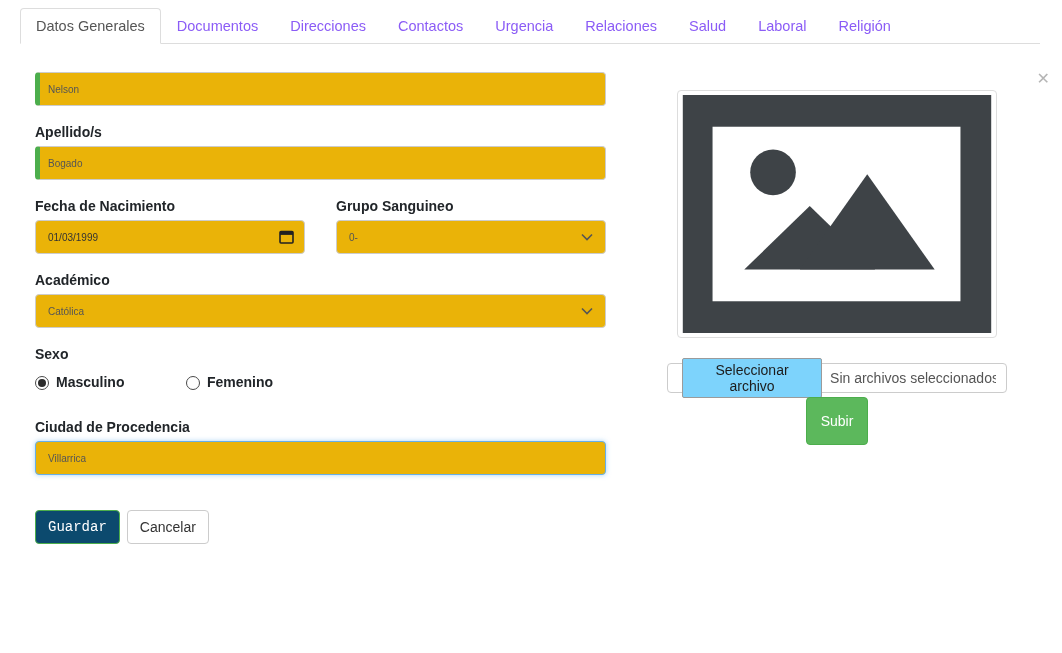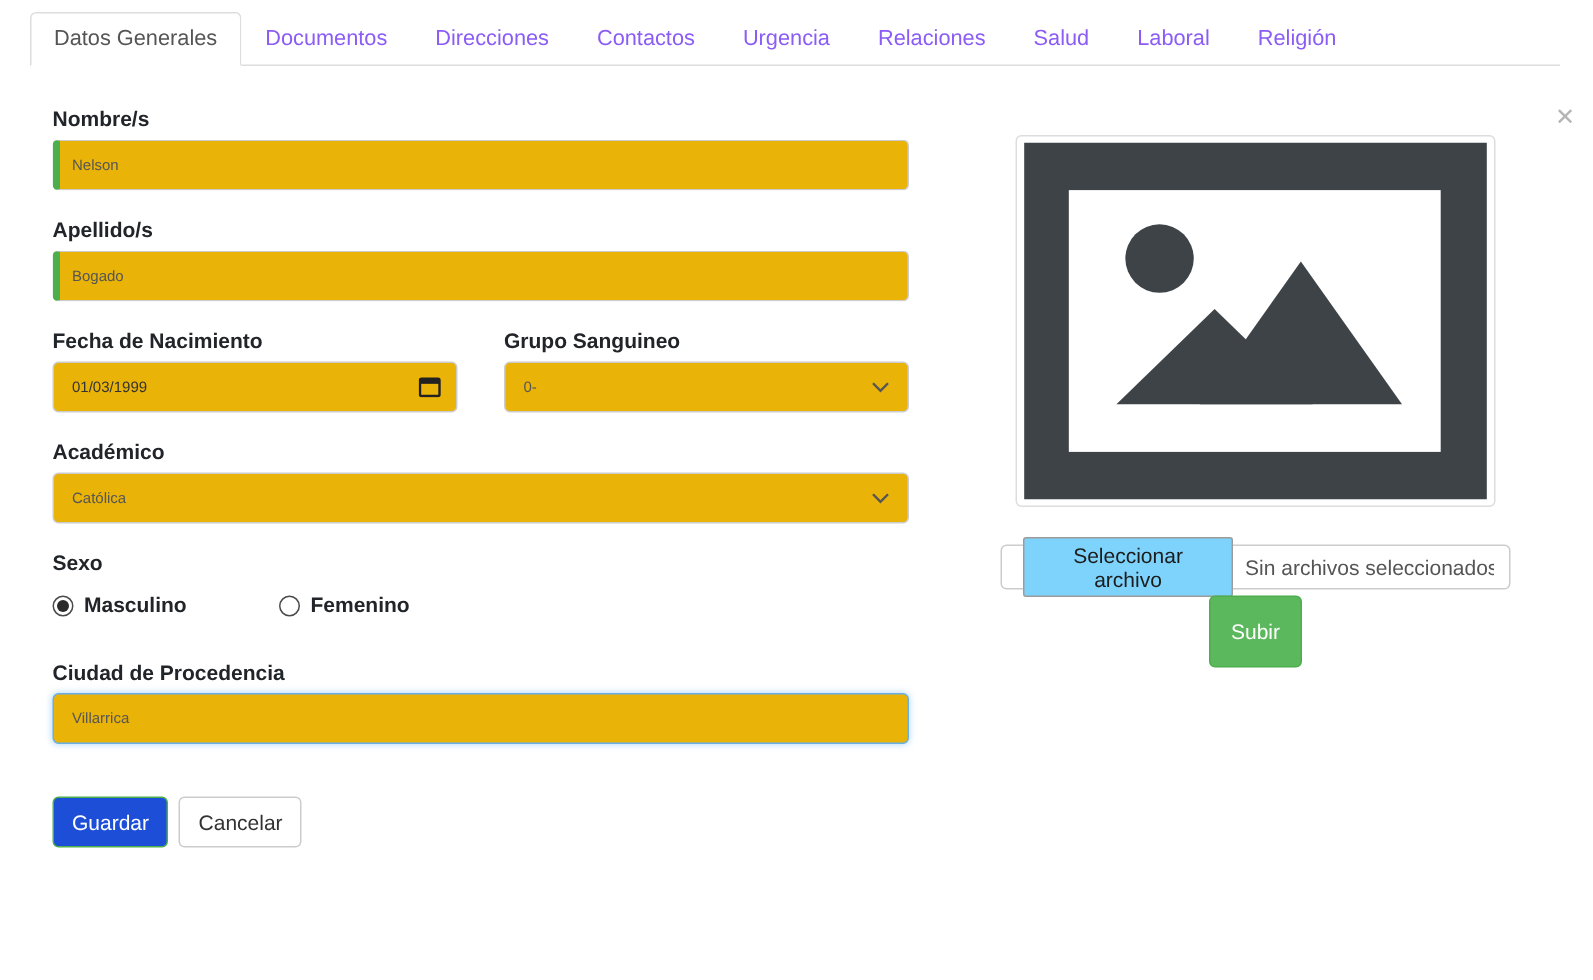--- a/index.html
+++ b/index.html
@@ -51,21 +51,21 @@
   .radio-item { display:flex; align-items:flex-end; width:151px; cursor:pointer; }
   .radio-circle { width:14px; height:14px; border:1px solid #4a4a4a;
                   border-radius:50%; flex:none; position:relative; background:#fff; }
   .radio-circle.checked::after { content:""; position:absolute; left:2px; top:2px;
                   width:8px; height:8px; border-radius:50%; background:#2b2b2b; }
   .radio-item span.rlabel { font-weight:bold; margin-left:7px; color:#212529; }
 
   .btn-row { margin-top:35px; display:flex; gap:7px; }
   .btn { font-size:14px; border-radius:4px; padding:6px 12px; height:34px;
          cursor:pointer; font-family:"Liberation Sans","DejaVu Sans",sans-serif; }
-  .btn-green { background:#1d4ed8; border:1px solid #4cae4c; color:#fff; }
+  .btn-green { background:#0c4a6e; border:1px solid #4cae4c; color:#fff;font-family:Liberation Mono, monospace; }
   .btn-white { background:#fff; border:1px solid #ccc; color:#333; }
 
   
   .close-x { position:absolute; top:27px; right:12px; color:#b5b5b5;
              font-weight:bold; font-size:16px; line-height:16px; cursor:pointer; }
   .photo-card { width:320px; margin:18px auto 0 auto; background:#fff;
                 border:1px solid #ddd; border-radius:4px; padding:4px; }
   .photo-card svg { display:block; }
   .file-box { margin-top:25px; height:30px; border:1px solid #ccc; border-radius:4px;
               display:flex; align-items:center; padding:0 10px 0 14px; background:#fff; }
@@ -94,21 +94,20 @@
   <div class="tab">Religión</div>
 </div>
 
 <div class="content">
 
   <div class="close-x">✕</div>
 
   <div class="form-col">
 
     <div class="field">
-      <label>Nombre/s</label>
       <input class="control valid" type="text" value="Nelson" style="">
     </div>
 
     <div class="field">
       <label>Apellido/s</label>
       <input class="control valid" type="text" value="Bogado" style="">
     </div>
 
 
     <div class="row2">

